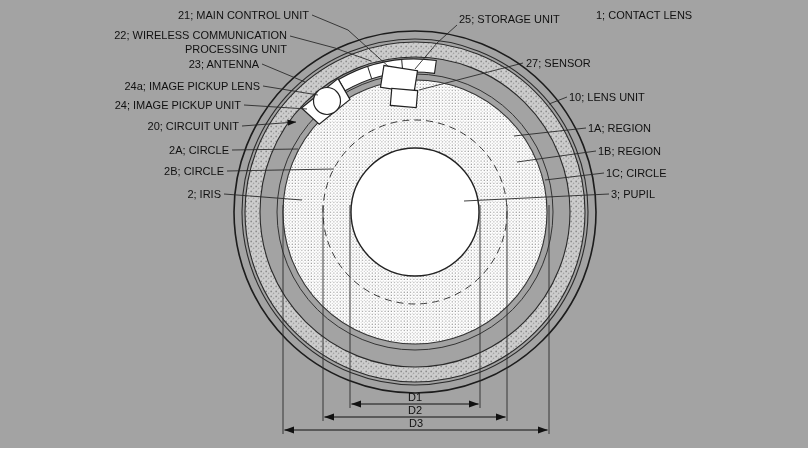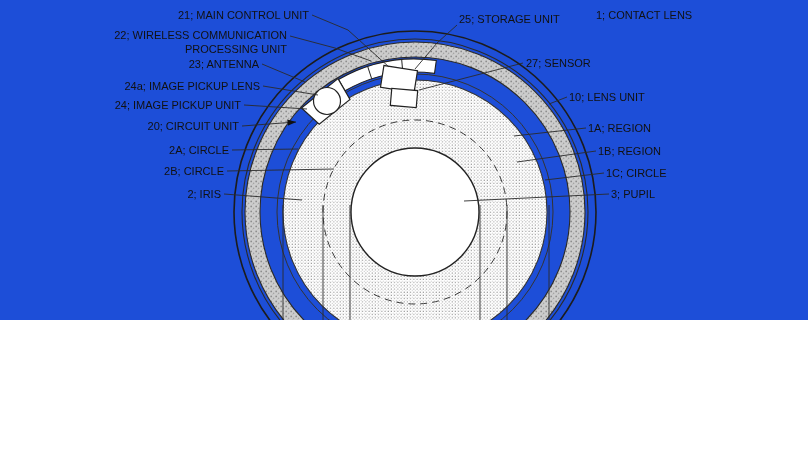--- a/index.html
+++ b/index.html
@@ -1,16 +1,16 @@
 <!DOCTYPE html>
 <html><head>
 <meta charset="utf-8">
 <style>
   html,body{margin:0;padding:0;background:#ffffff;}
-  .stage{width:808px;height:320px;position:relative;background:#1d4ed8;overflow:hidden;}
+  .stage{width:808px;height:448px;position:relative;background:#a3a3a3;overflow:hidden;}
   svg{display:block;}
   text{font-family:"Liberation Sans", sans-serif;fill:#111;}
   .part-label{font-size:11px;letter-spacing:0px;}
   .dim-label{font-size:11px;}
 </style>
 </head>
 <body>
 
 <div class="stage">
 <svg id="fig" width="808" height="452" viewBox="0 0 808 452" xmlns="http://www.w3.org/2000/svg">

